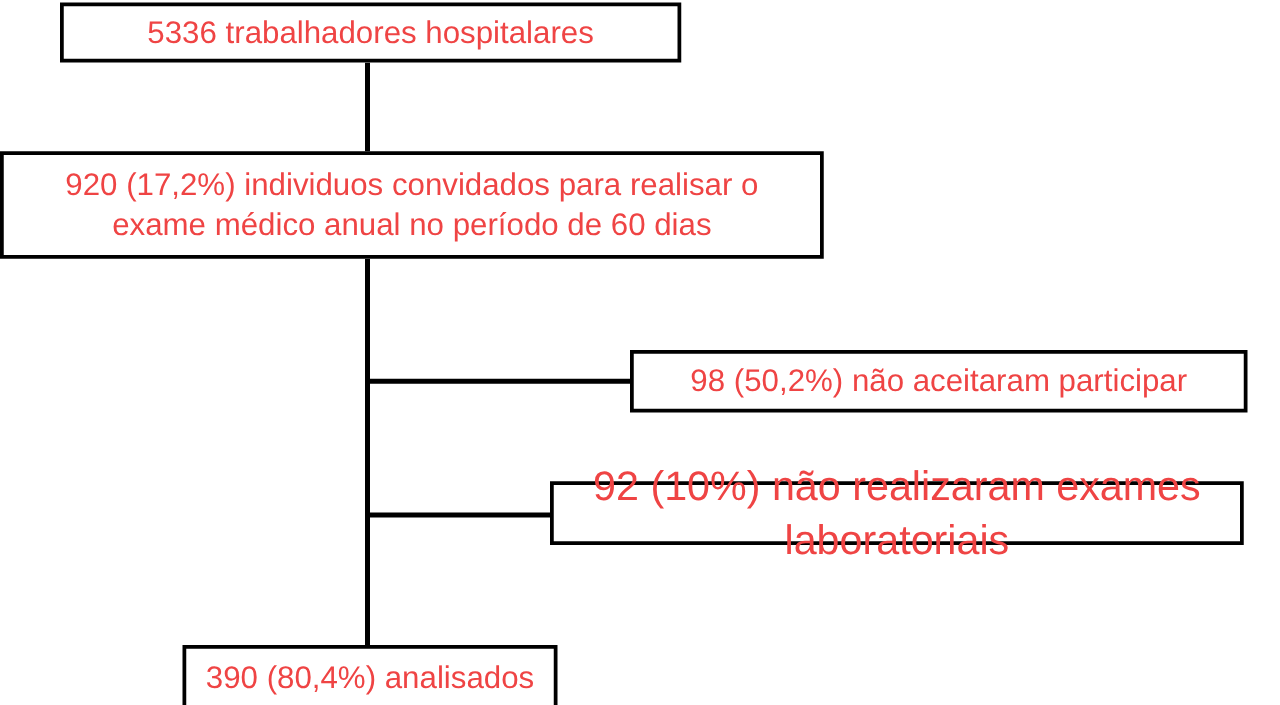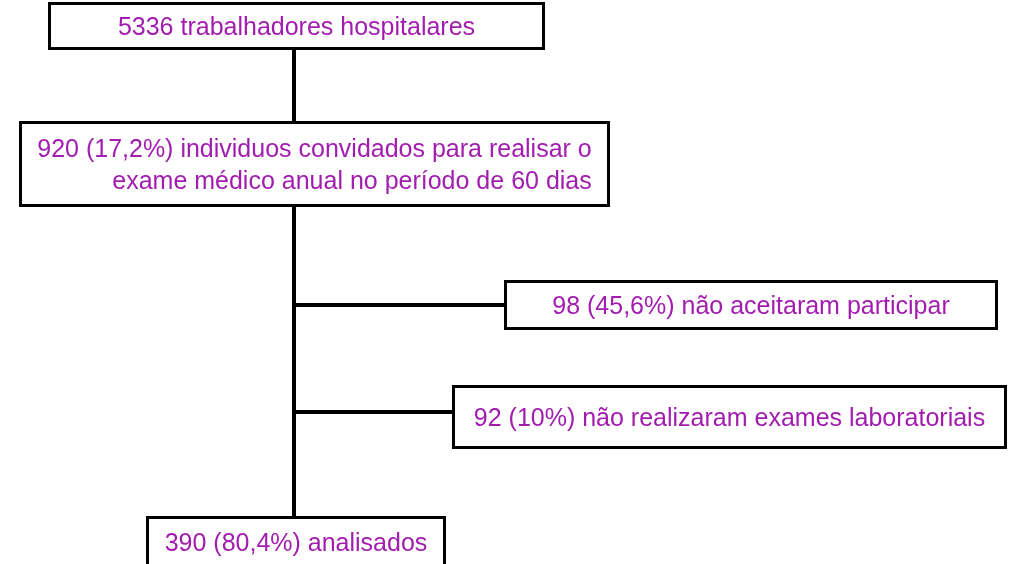--- a/index.html
+++ b/index.html
@@ -13,38 +13,38 @@
     height: 564px;
     background: #ffffff;
     font-family: "Liberation Sans", sans-serif;
     overflow: hidden;
   }
   .node {
     position: absolute;
     box-sizing: border-box;
     background: #ffffff;
     border: 3px solid #000000;
-    color: #a21caf;
+    color: #ef4444;
     display: flex;
     align-items: center;
     justify-content: center;
-    text-align: right;
+    text-align: center;
     line-height: 1.30;
     z-index: 2;
   }
   .node .node-text {
     display: block;
     padding: 0 10px;
     white-space: pre-line;
   }
   
   #node-total        { left: 48px;  top: 2px;   width: 497px; height: 48px;  font-size: 25px; }
-  #node-invited      { left: 19px;   top: 121px; width: 591px; height: 86px;  font-size: 25px; }
+  #node-invited      { left: 0;   top: 121px; width: 659px; height: 86px;  font-size: 25px; }
   #node-refused      { left: 504px; top: 280px; width: 494px; height: 50px;  font-size: 25px; }
-  #node-nolabs       { left: 452px; top: 385px; width: 555px; height: 64px;  font-size: 25px; }
+  #node-nolabs       { left: 440px; top: 385px; width: 555px; height: 51px;  font-size: 33px; }
   #node-analyzed     { left: 146px; top: 516px; width: 300px; height: 52px;  font-size: 25px; }
 
   
   .conn {
     position: absolute;
     background: #000000;
     z-index: 1;
   }
   
   #conn-trunk-1 { left: 292px; top: 50px;  width: 4px;  height: 72px; }
@@ -68,21 +68,21 @@
   <div class="node" id="node-total">
     <span class="node-text">5336 trabalhadores hospitalares</span>
   </div>
 
   <div class="node" id="node-invited">
     <span class="node-text">920 (17,2%) individuos convidados para realisar o
 exame médico anual no período de 60 dias</span>
   </div>
 
   <div class="node" id="node-refused">
-    <span class="node-text">98 (45,6%) não aceitaram participar</span>
+    <span class="node-text">98 (50,2%) não aceitaram participar</span>
   </div>
 
   <div class="node" id="node-nolabs">
     <span class="node-text">92 (10%) não realizaram exames laboratoriais</span>
   </div>
 
   <div class="node" id="node-analyzed">
     <span class="node-text">390 (80,4%) analisados</span>
   </div>
 

